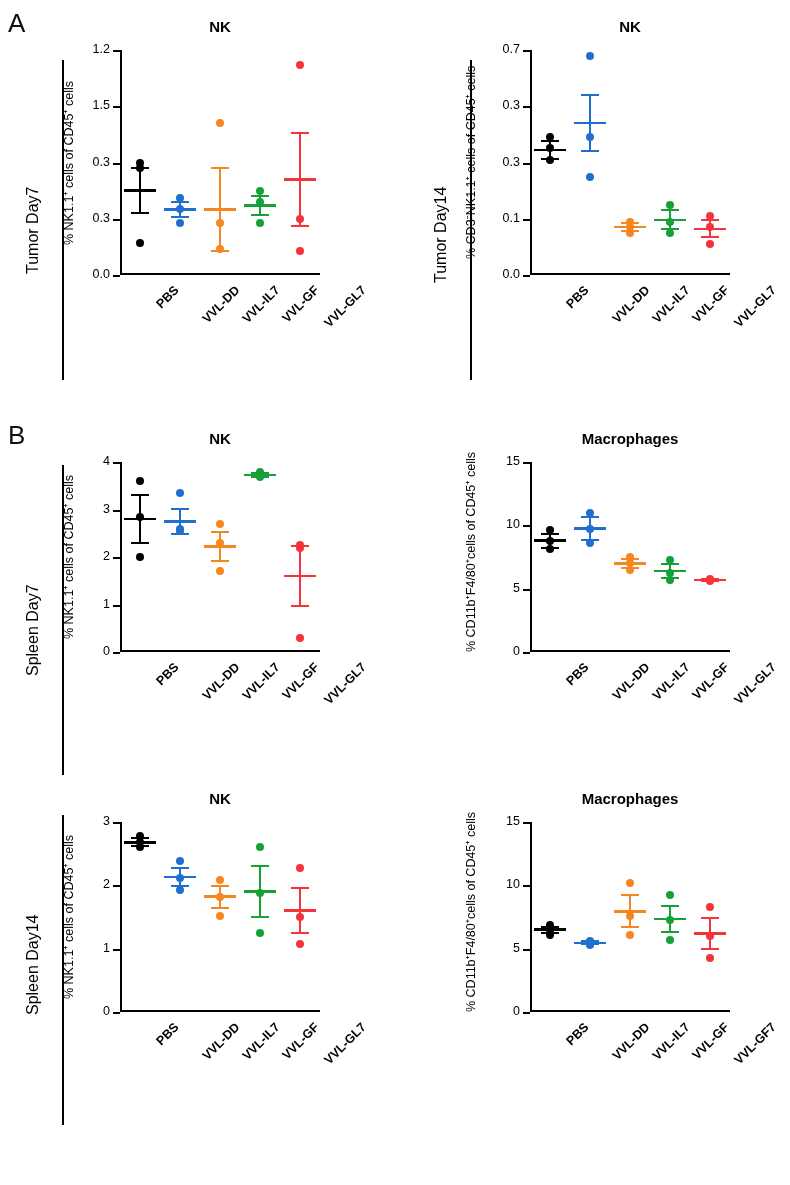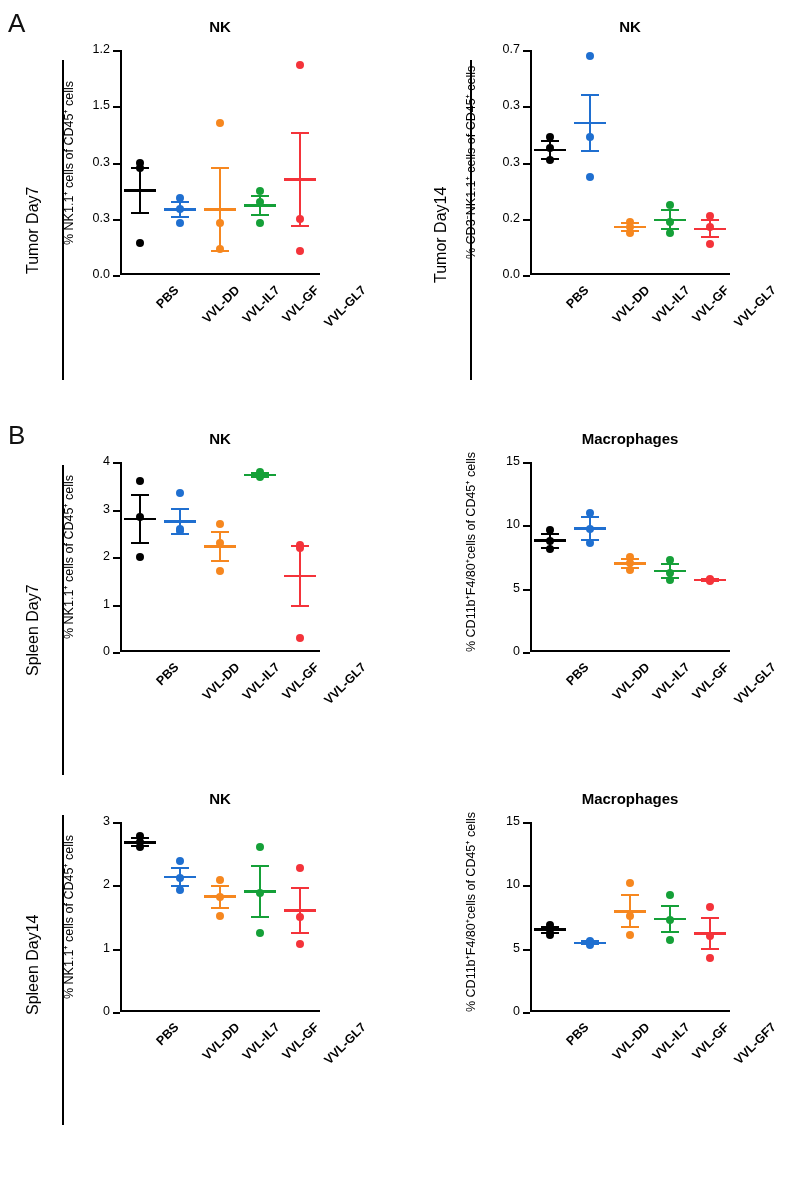--- a/index.html
+++ b/index.html
@@ -127,21 +127,21 @@
       </div>
     </div>
     <div class="chart" style="left: 530px; top: 18px; width: 200px;">
       <div class="title">NK</div>
       <div class="plot" style="left: 0px; top: 32px; width: 200px; height: 225px;">
         <div class="axis-y" style="height: 225px;"></div>
         <div class="axis-x" style="width: 200px;"></div>
         <div class="tick" style="top: 225px;"></div>
         <div class="ticklabel" style="top: 217px;">0.0</div>
         <div class="tick" style="top: 168.75px;"></div>
-        <div class="ticklabel" style="top: 160.75px;">0.2</div>
+        <div class="ticklabel" style="top: 160.75px;">0.1</div>
         <div class="tick" style="top: 112.5px;"></div>
         <div class="ticklabel" style="top: 104.5px;">0.3</div>
         <div class="tick" style="top: 56.25px;"></div>
         <div class="ticklabel" style="top: 48.25px;">0.3</div>
         <div class="tick" style="top: 0px;"></div>
         <div class="ticklabel" style="top: -8px;">0.7</div>
         <div class="ylabel" style="left: -66px; top: 0px; height: 225px;">% CD3⁻NK1.1⁺ cells of CD45⁺ cells</div>
         <div class="ebar" style="background: rgb(0, 0, 0); left: 20px; top: 91.125px; height: 18px;"></div>
         <div class="ecap" style="background: rgb(0, 0, 0); left: 11px; width: 18px; top: 91.125px;"></div>
         <div class="ecap" style="background: rgb(0, 0, 0); left: 11px; width: 18px; top: 109.125px;"></div>

